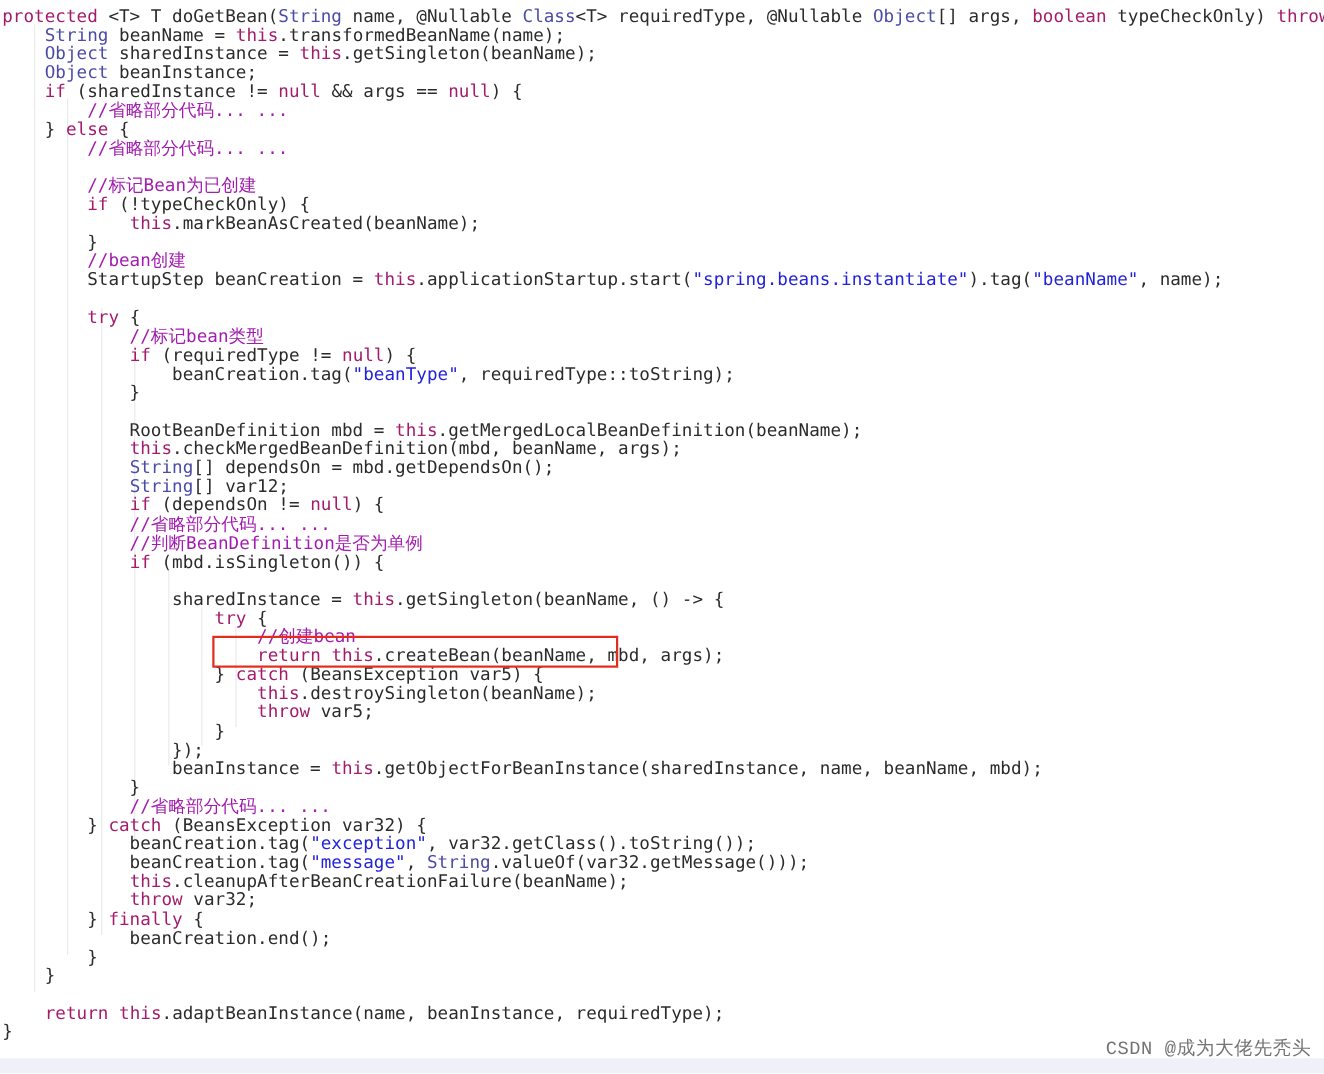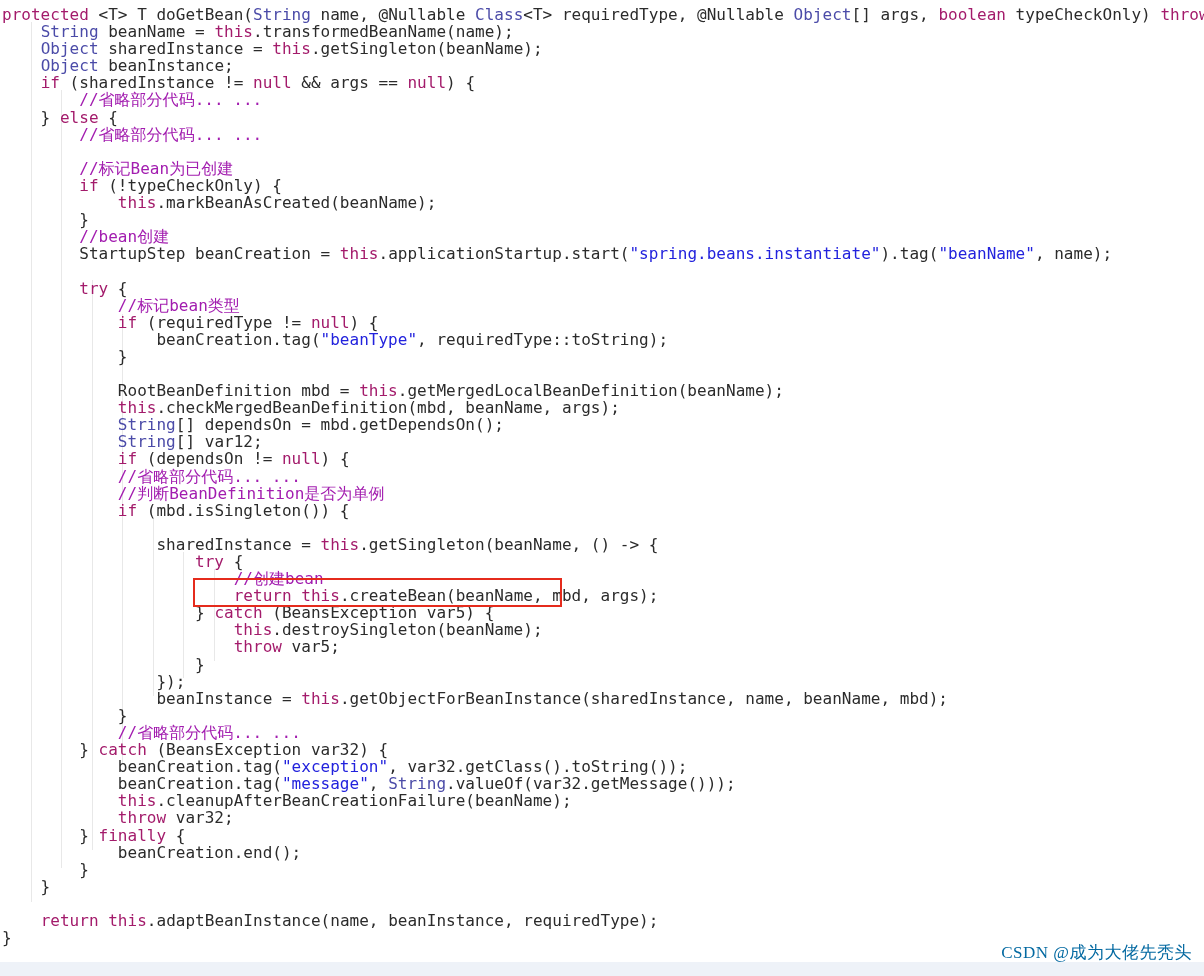--- a/index.html
+++ b/index.html
@@ -65,22 +65,22 @@
     border: 2px solid #e52b1c;
     box-sizing: border-box;
     pointer-events: none;
   }
 
   
   #watermark {
     position: absolute;
     right: 12px;
     bottom: 12px;
-    color: #0369a1;
-    font-family: Liberation Serif, serif;
+    color: #737373;
+    font-family: Liberation Mono, monospace;
     font-size: 17px;
     letter-spacing: 0.5px;
     white-space: nowrap;
   }
   #watermark-band {
     position: absolute;
     left: 0;
     bottom: 0;
     width: 1204px;
     height: 14px;

